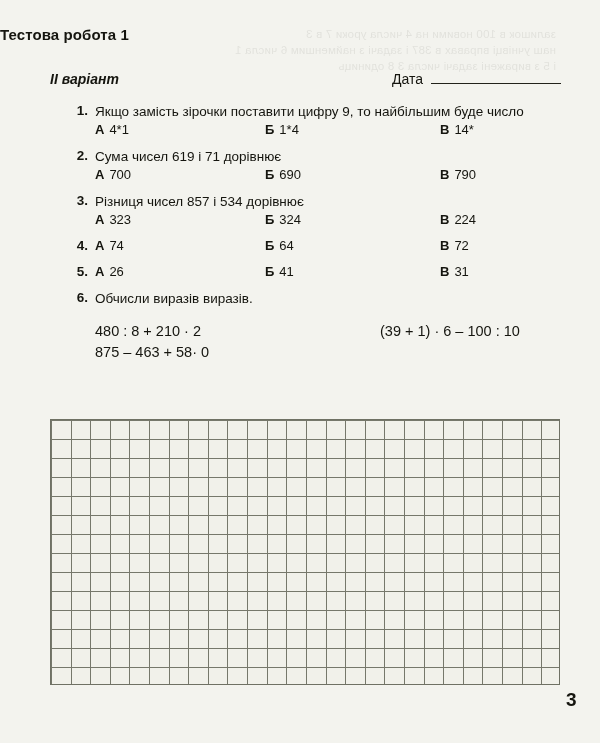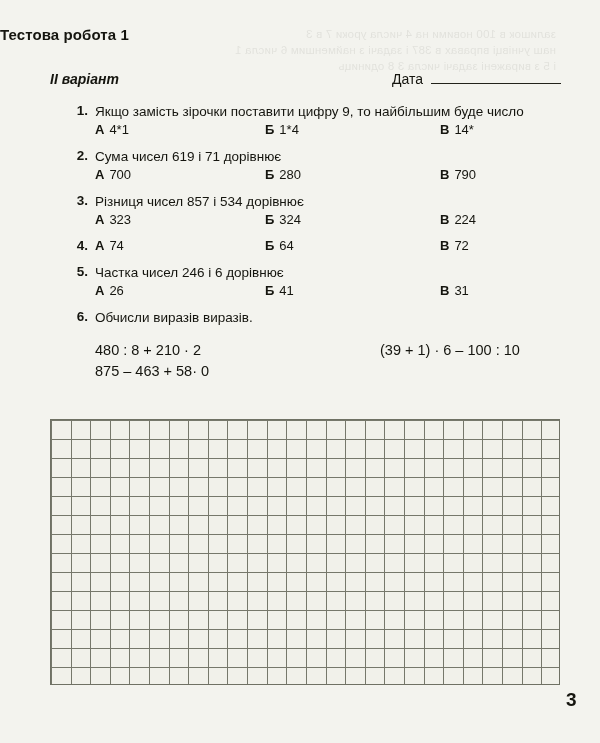--- a/index.html
+++ b/index.html
@@ -195,21 +195,21 @@
     </div>
 
     <div class="question">
       <span class="q-num">2.</span>
       <div class="q-text">Сума чисел 619 і 71 дорівнює</div>
       <div class="options">
         <div class="option col-a">
           <span class="opt-letter">А</span><span>700</span>
         </div>
         <div class="option col-b">
-          <span class="opt-letter">Б</span><span>280</span>
+          <span class="opt-letter">Б</span><span>690</span>
         </div>
         <div class="option col-c">
           <span class="opt-letter">В</span><span>790</span>
         </div>
       </div>
     </div>
 
     <div class="question">
       <span class="q-num">3.</span>
       <div class="q-text">Різниця чисел 857 і 534 дорівнює</div>
@@ -236,21 +236,20 @@
           <span class="opt-letter">Б</span><span>64</span>
         </div>
         <div class="option col-c">
           <span class="opt-letter">В</span><span>72</span>
         </div>
       </div>
     </div>
 
     <div class="question">
       <span class="q-num">5.</span>
-      <div class="q-text">Частка чисел 246 і 6 дорівнює</div>
       <div class="options">
         <div class="option col-a">
           <span class="opt-letter">А</span><span>26</span>
         </div>
         <div class="option col-b">
           <span class="opt-letter">Б</span><span>41</span>
         </div>
         <div class="option col-c">
           <span class="opt-letter">В</span><span>31</span>
         </div>

